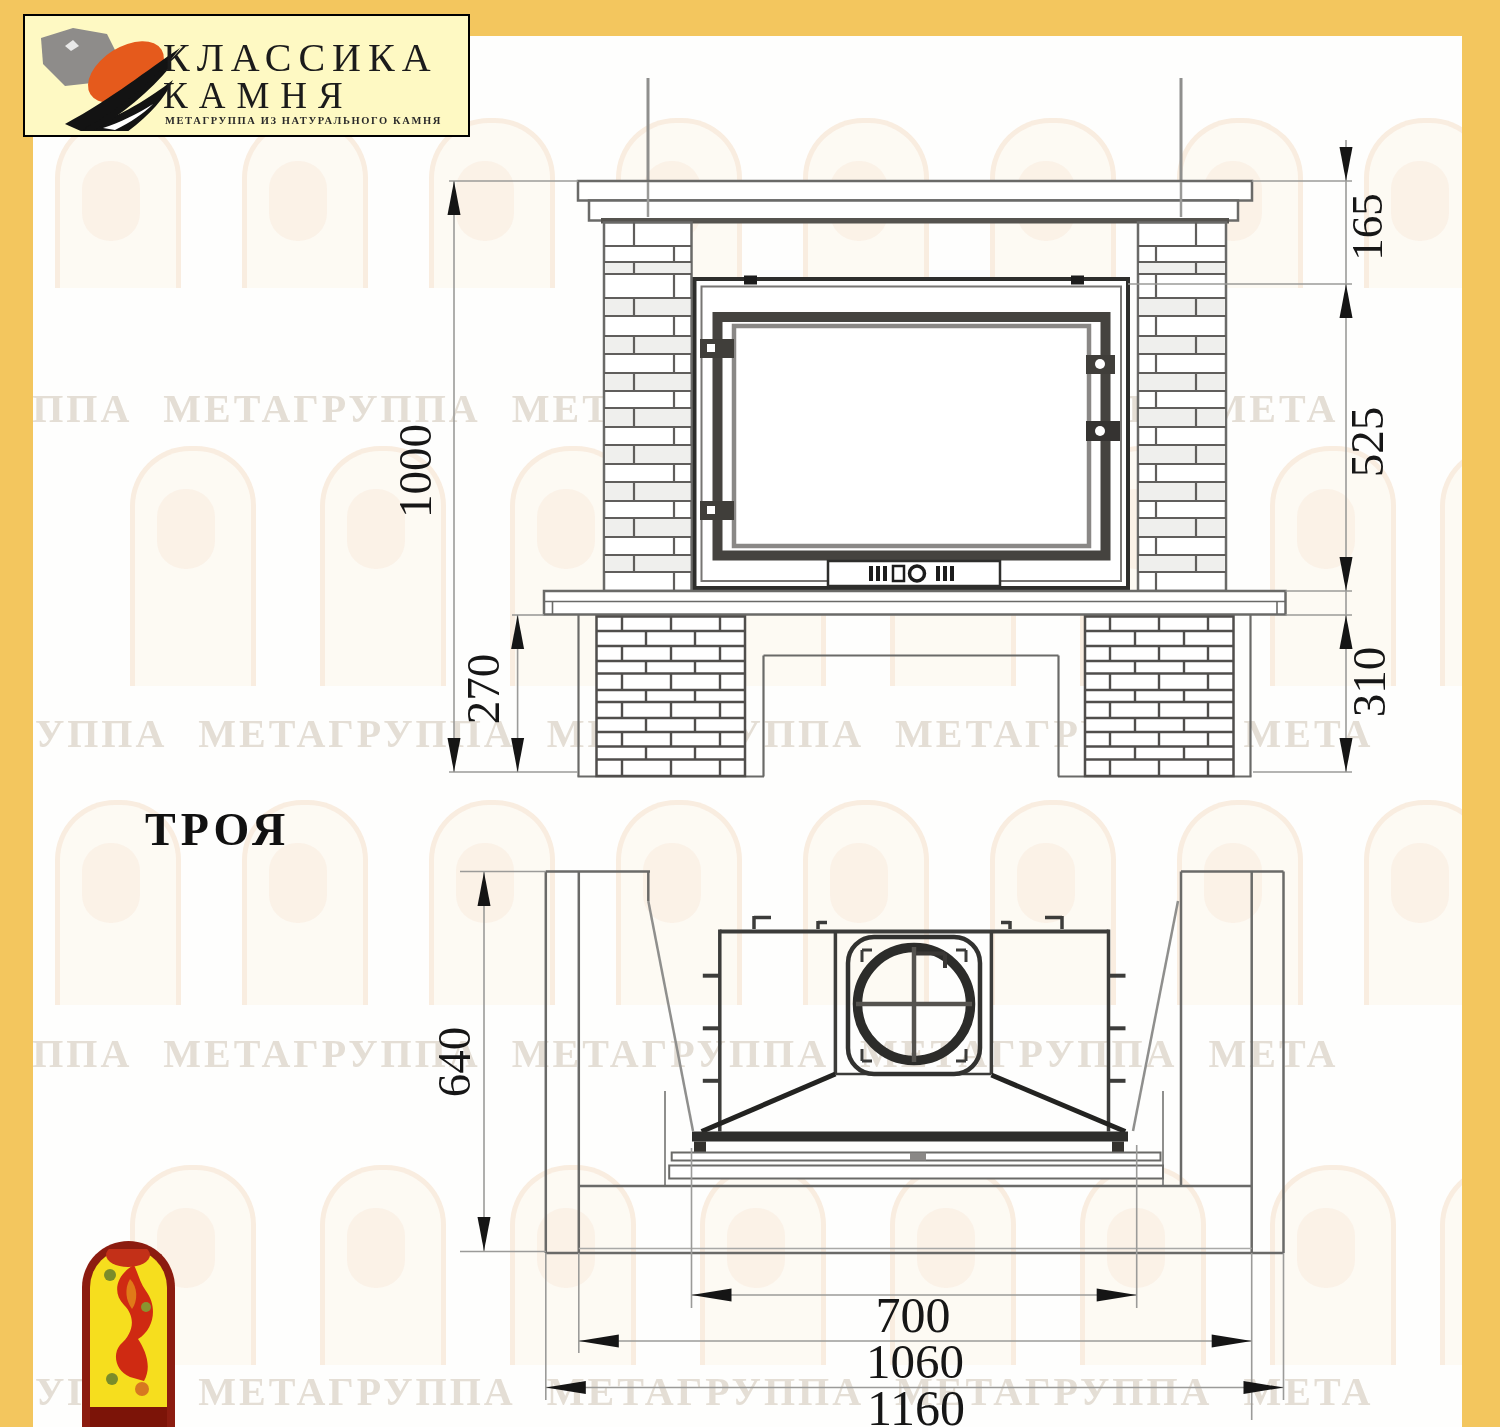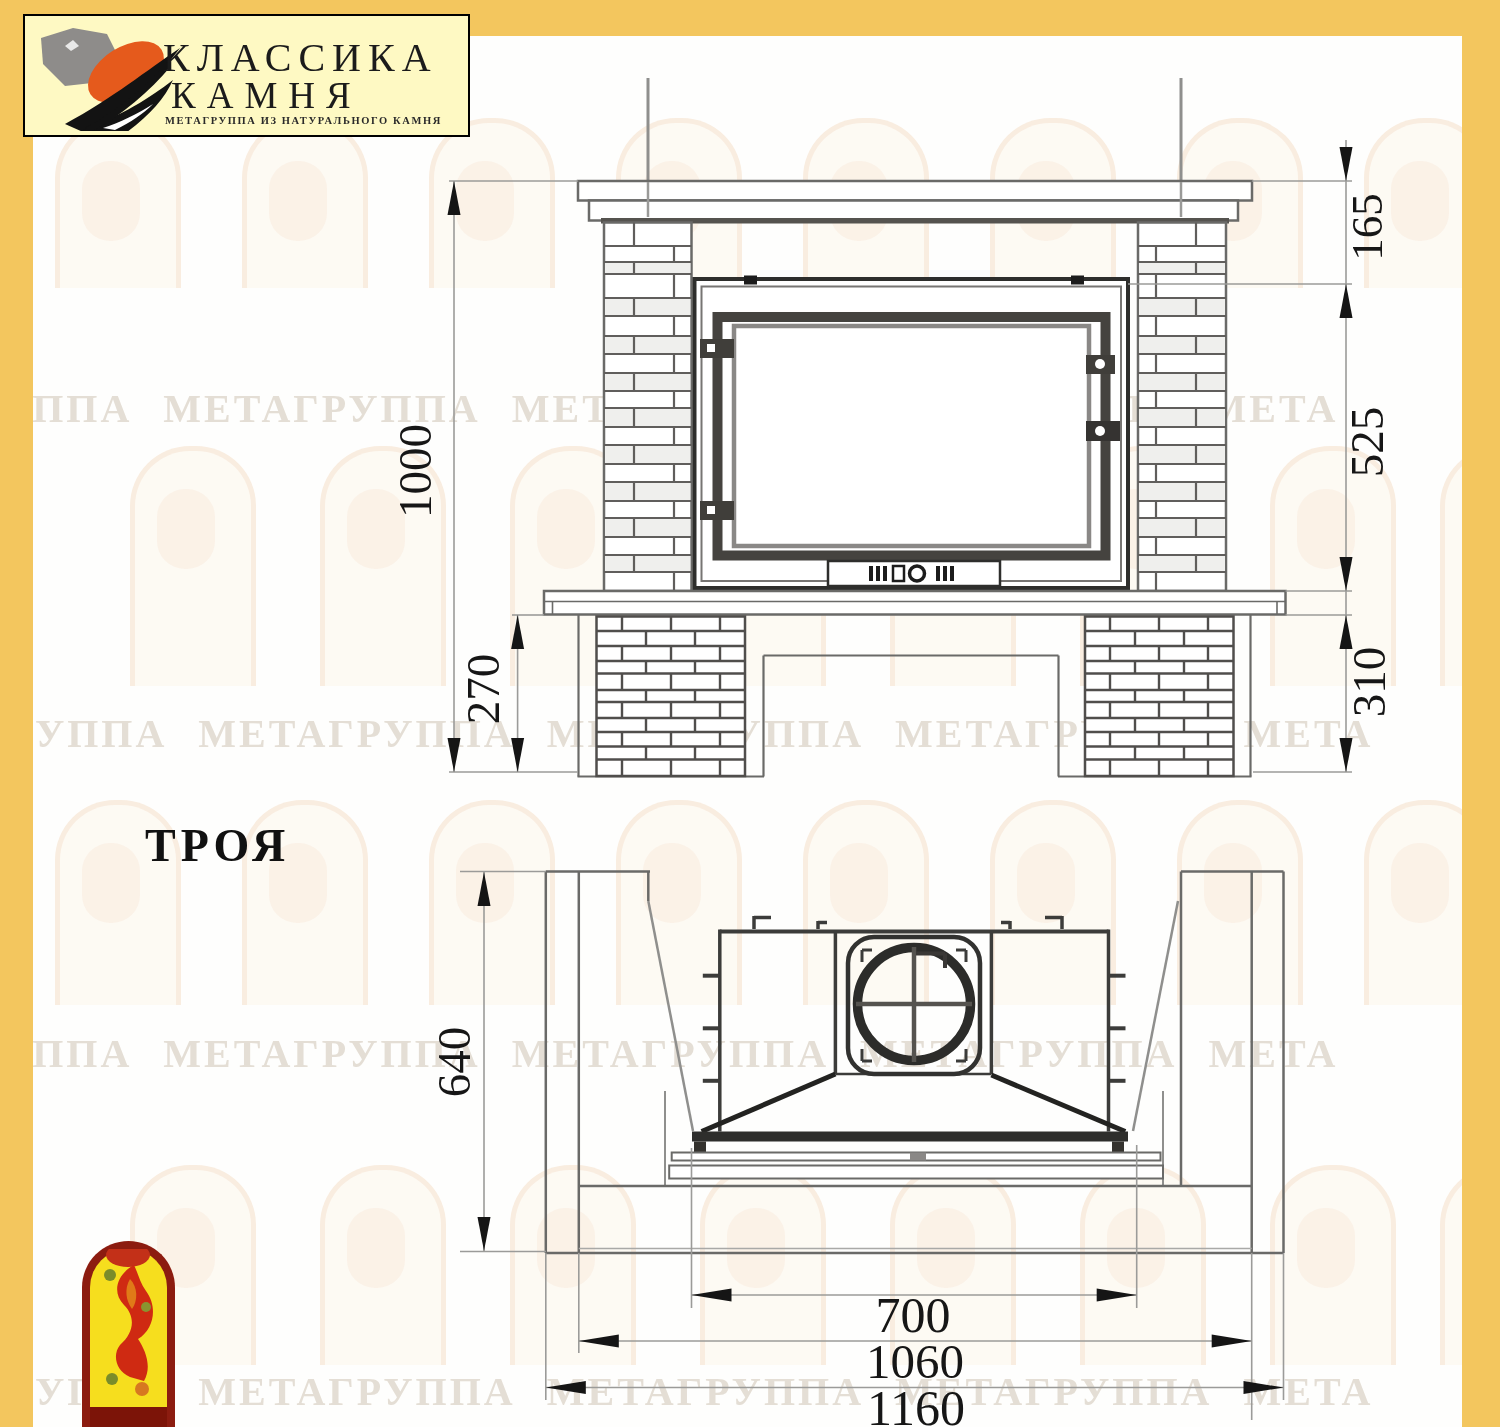--- a/index.html
+++ b/index.html
@@ -8,26 +8,26 @@
 .arch{position:absolute;width:116px;border:5px solid rgba(245,222,202,0.48);border-bottom:none;
  border-radius:60px 60px 0 0;background:rgba(252,246,233,0.52);}
 .arch::after{content:"";position:absolute;left:22px;top:38px;width:58px;height:80px;
  background:rgba(249,233,220,0.52);border-radius:28px;}
 .wtext{position:absolute;white-space:nowrap;font-family:"Liberation Serif",serif;font-weight:bold;
  font-size:40px;letter-spacing:3px;word-spacing:18px;color:rgba(200,189,170,0.48);}
 #logo{position:absolute;left:23px;top:14px;width:443px;height:119px;background:#fef9c3;
  border:2px solid #000000;}
 .lt1{position:absolute;left:138px;top:18px;font-family:"Liberation Serif",serif;font-size:40px;
  letter-spacing:7px;color:#1b1b1b;}
-.lt2{position:absolute;left:146px;top:58px;font-family:"Liberation Serif",serif;font-size:37px;
+.lt2{position:absolute;left:138px;top:58px;font-family:"Liberation Serif",serif;font-size:37px;
  letter-spacing:11px;color:#1b1b1b;}
 .lt3{position:absolute;left:140px;top:99px;font-family:"Liberation Serif",serif;font-size:10.5px;
  font-weight:bold;letter-spacing:1.6px;color:#2a2a2a;white-space:nowrap;}
 #troya{position:absolute;left:145px;top:803px;font-family:"Liberation Serif",serif;font-weight:bold;
- font-size:46px;letter-spacing:5px;color:#111;margin-top:16px;}
+ font-size:46px;letter-spacing:5px;color:#111;}
 #emblem{position:absolute;left:82px;top:1241px;width:93px;height:186px;background:#f6de1e;
  border:8px solid #8c1c10;border-bottom:none;border-radius:48px 48px 0 0;box-sizing:border-box;}
 </style></head>
 <body>
 <div id="page">
   <div id="white"></div>
   <div class="arch" style="left:55px;top:118px;height:165px;"></div>
 <div class="arch" style="left:242px;top:118px;height:165px;"></div>
 <div class="arch" style="left:429px;top:118px;height:165px;"></div>
 <div class="arch" style="left:616px;top:118px;height:165px;"></div>

